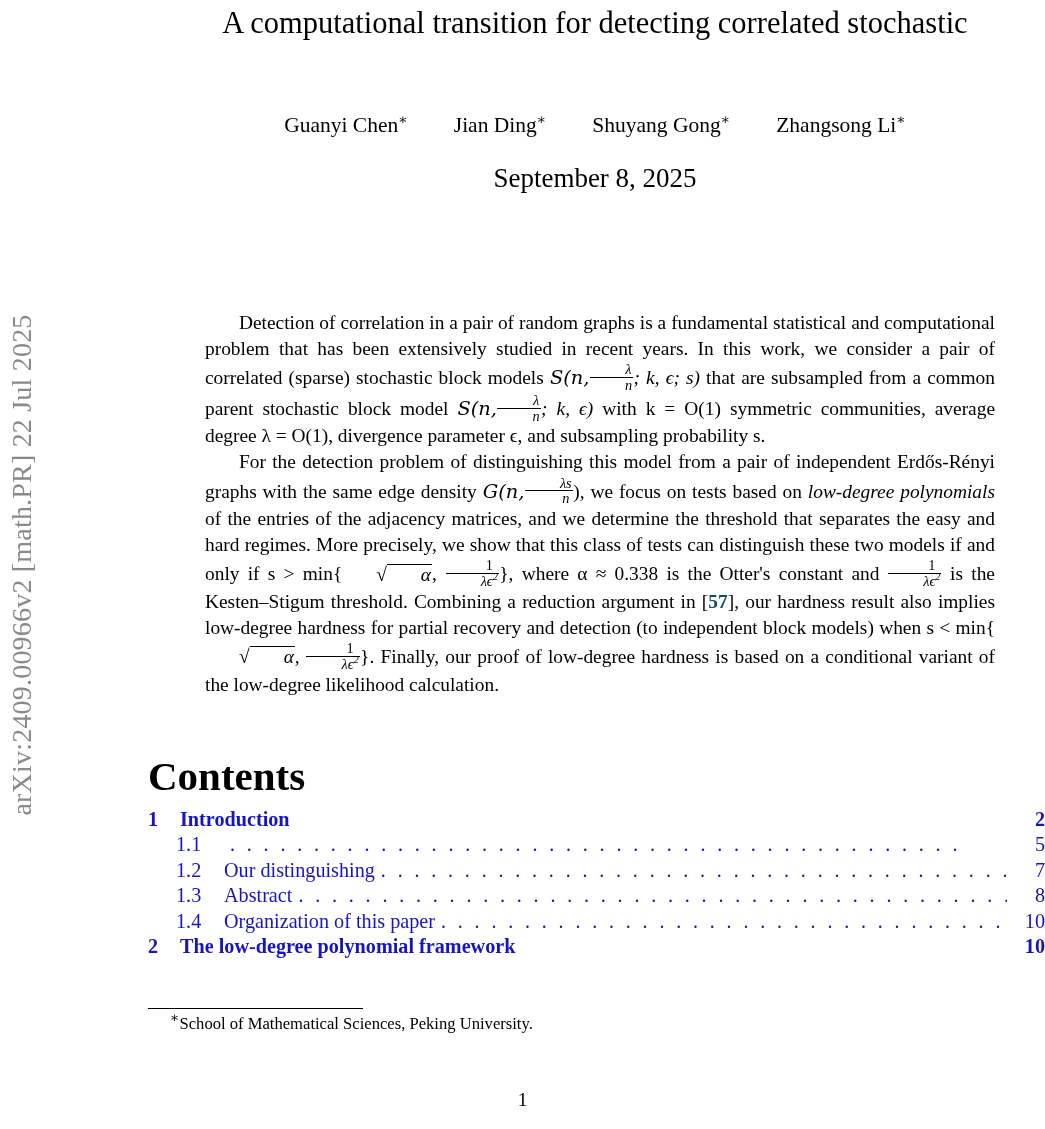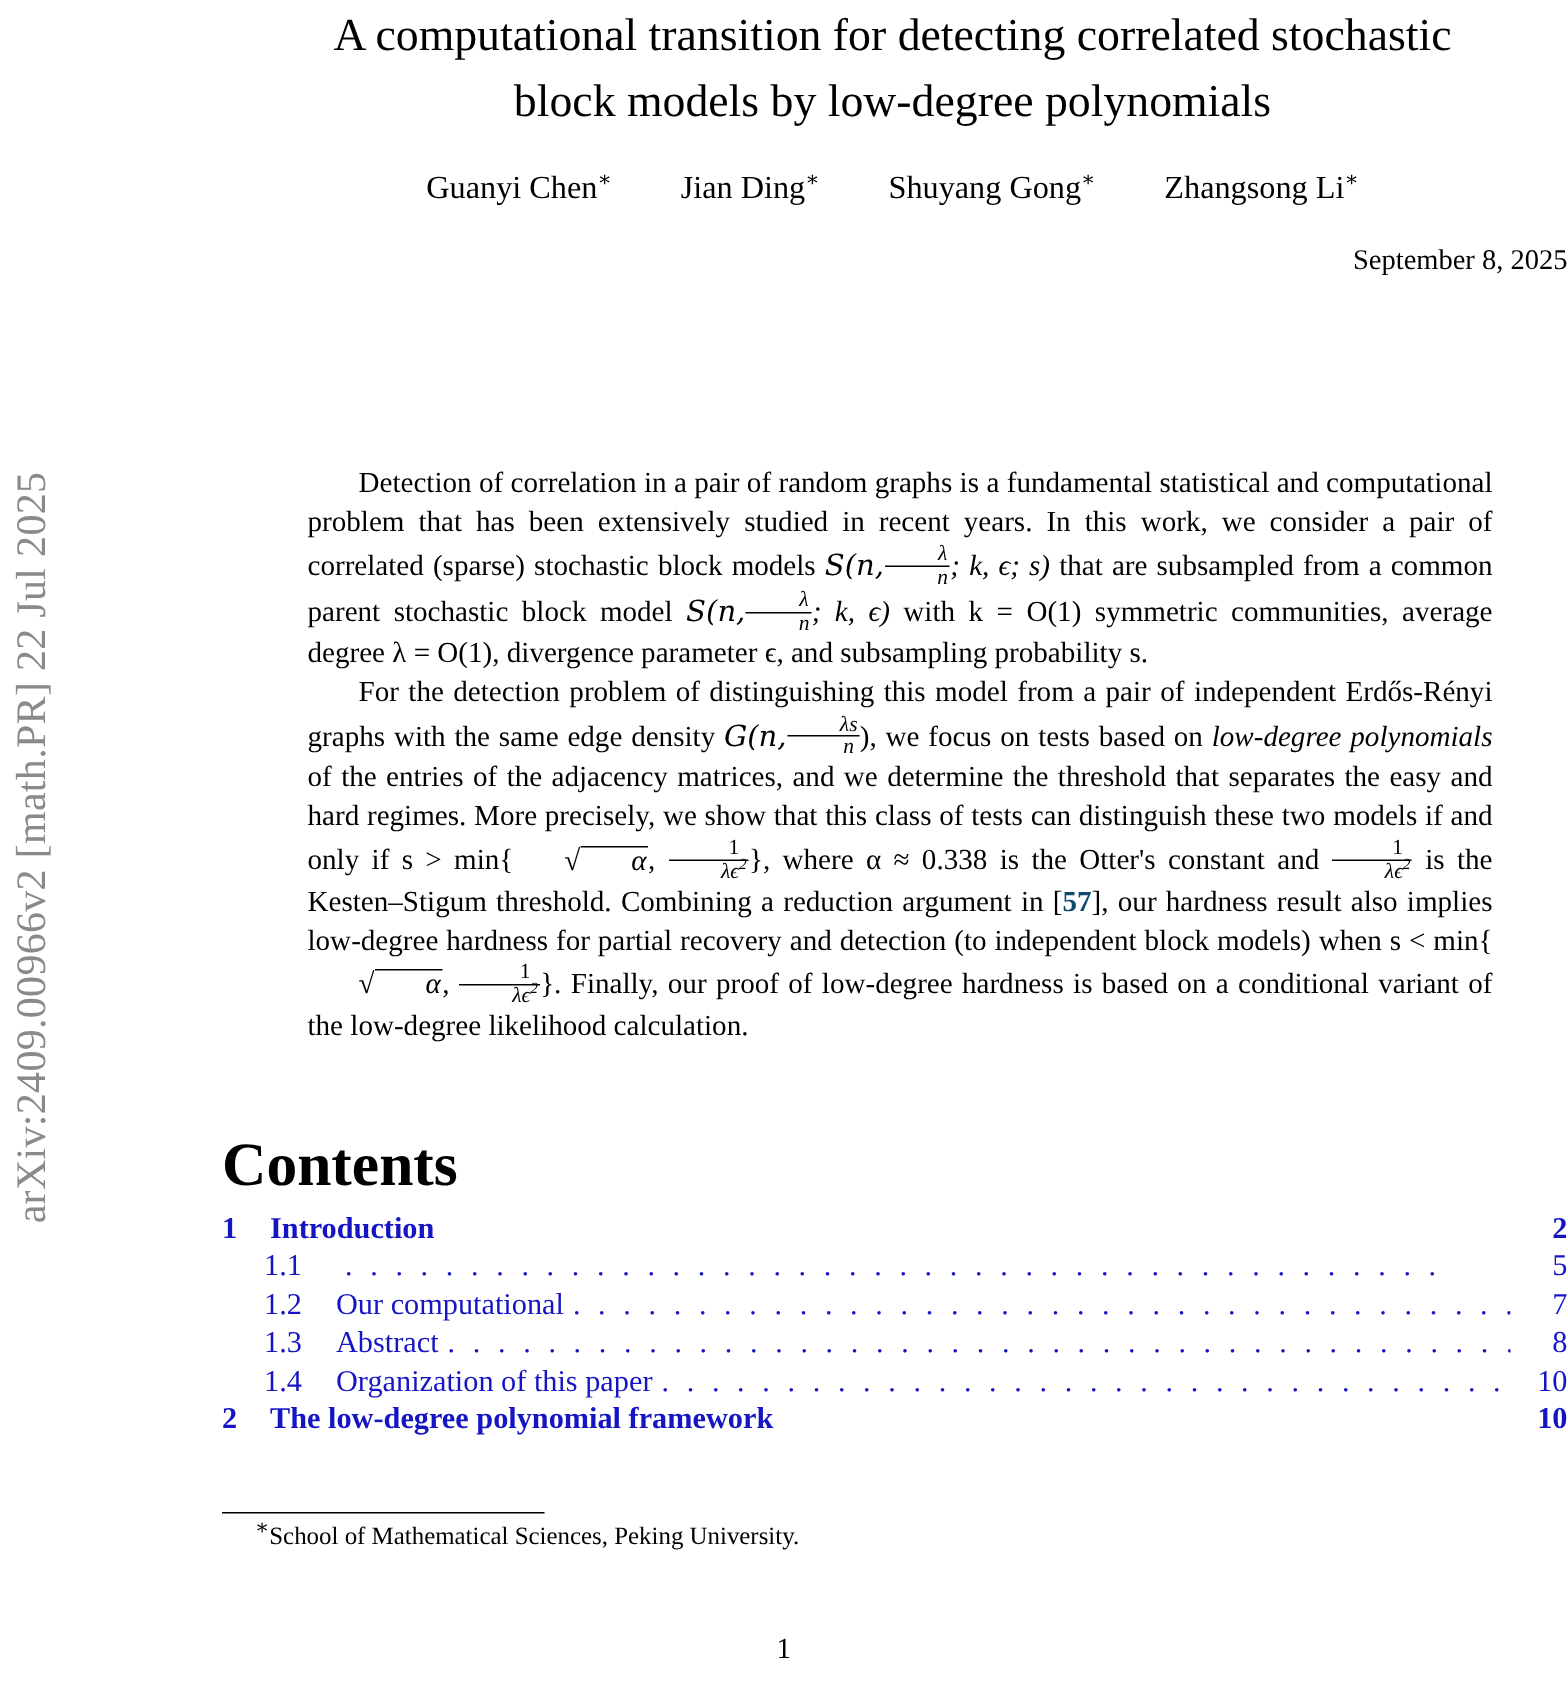--- a/index.html
+++ b/index.html
@@ -82,22 +82,22 @@
   .sup {
     font-size: 14px;
     vertical-align: super;
     line-height: 0;
   }
   .date-line {
     position: absolute;
     left: 145px;
     top: 163px;
     width: 900px;
-    text-align: right;
-    font-size: 19px;
+    text-align: center;
+    font-size: 27px;
   }
 
   
   .abstract-head {
     position: absolute;
     left: 200px;
     top: 276px;
     width: 805px;
     text-align: center;
     font-size: 19px;
@@ -229,21 +229,20 @@
 
 <div id="arxiv-stamp">
   <div class="stamp-text">arXiv:2409.00966v2  [math.PR]  22 Jul 2025</div>
 </div>
 
 <div id="page">
 
   <div class="title-block">
     <div class="paper-title">
       <span>A computational transition for detecting correlated stochastic</span><br>
-      <span>block models by low-degree polynomials</span>
     </div>
   </div>
 
   <div class="authors">
     <span class="author"><span>Guanyi Chen</span><span class="sup">∗</span></span><span class="gap"></span><span class="author"><span>Jian Ding</span><span class="sup">∗</span></span><span class="gap"></span><span class="author"><span>Shuyang Gong</span><span class="sup">∗</span></span><span class="gap"></span><span class="author"><span>Zhangsong Li</span><span class="sup">∗</span></span>
   </div>
 
   <div class="date-line">September 8, 2025</div>
 
 
@@ -262,21 +261,21 @@
       <span class="toc-dots">. . . . . . . . . . . . . . . . . . . . . . . . . . . . . . . . . . . . . . . . . . . .</span>
       <span class="toc-page">2</span>
     </div>
     <div class="toc-row sub">
       <span class="toc-num">1.1</span>
       <span class="toc-dots">. . . . . . . . . . . . . . . . . . . . . . . . . . . . . . . . . . . . . . . . . . . .</span>
       <span class="toc-page">5</span>
     </div>
     <div class="toc-row sub">
       <span class="toc-num">1.2</span>
-      <span class="toc-label">Our computational</span>
+      <span class="toc-label">Our distinguishing</span>
       <span class="toc-dots">. . . . . . . . . . . . . . . . . . . . . . . . . . . . . . . . . . . . . . . . . . . .</span>
       <span class="toc-page">7</span>
     </div>
     <div class="toc-row sub">
       <span class="toc-num">1.3</span>
       <span class="toc-label">Abstract</span>
       <span class="toc-dots">. . . . . . . . . . . . . . . . . . . . . . . . . . . . . . . . . . . . . . . . . . . .</span>
       <span class="toc-page">8</span>
     </div>
     <div class="toc-row sub">

